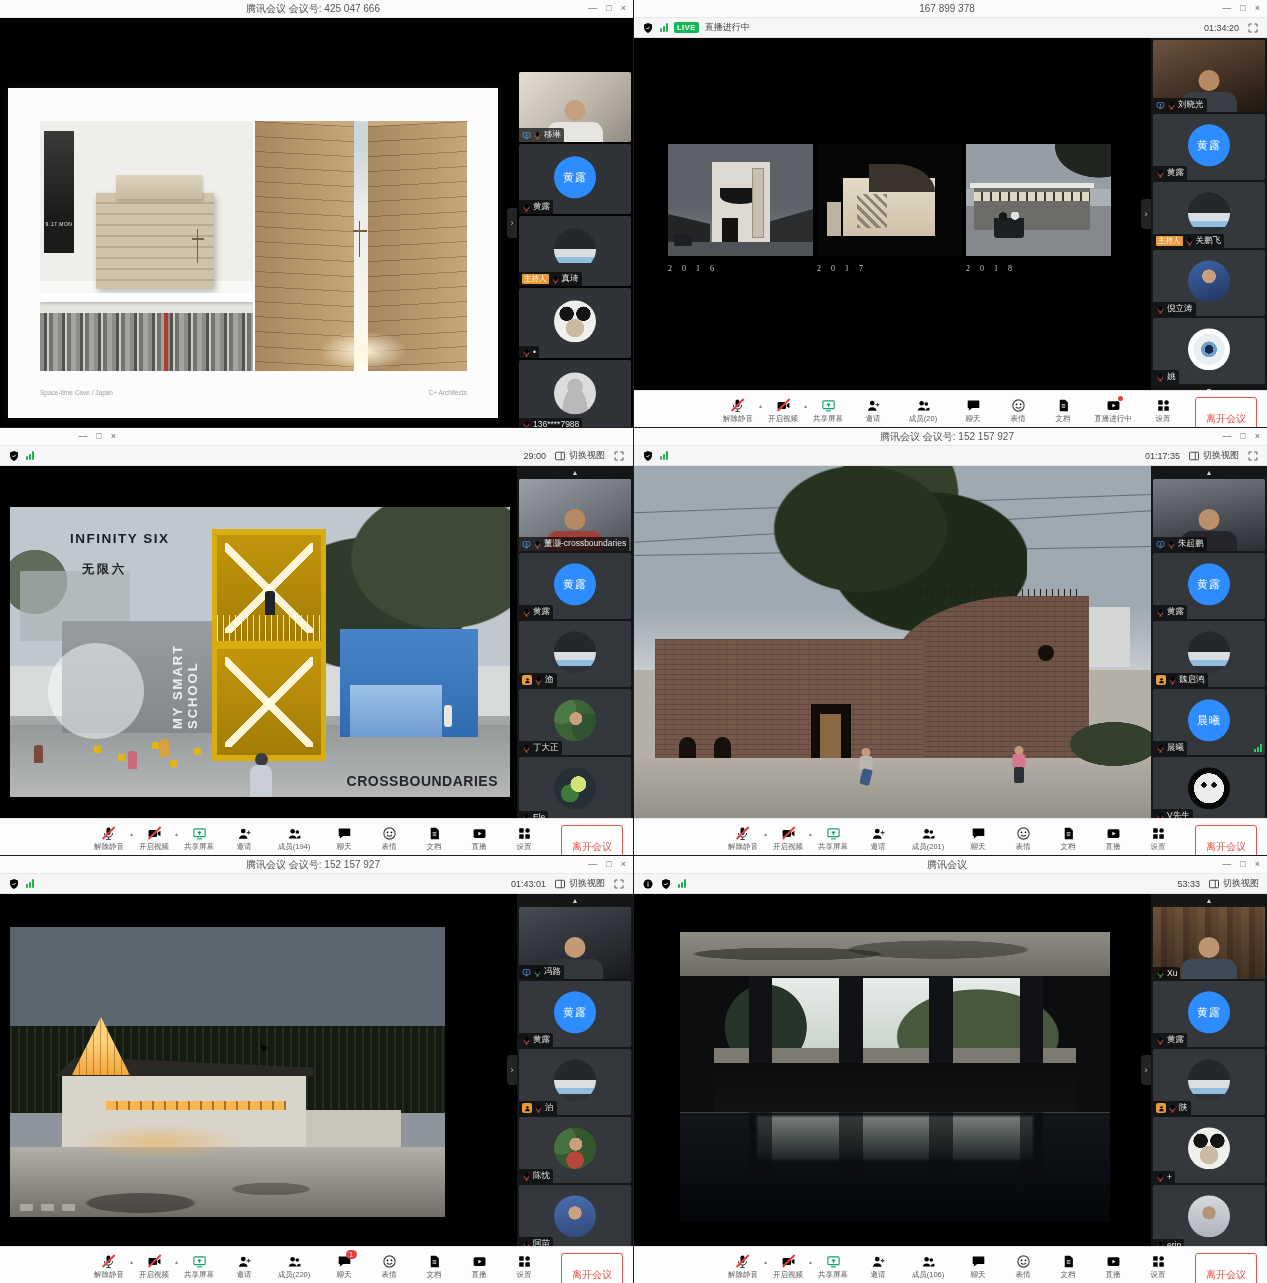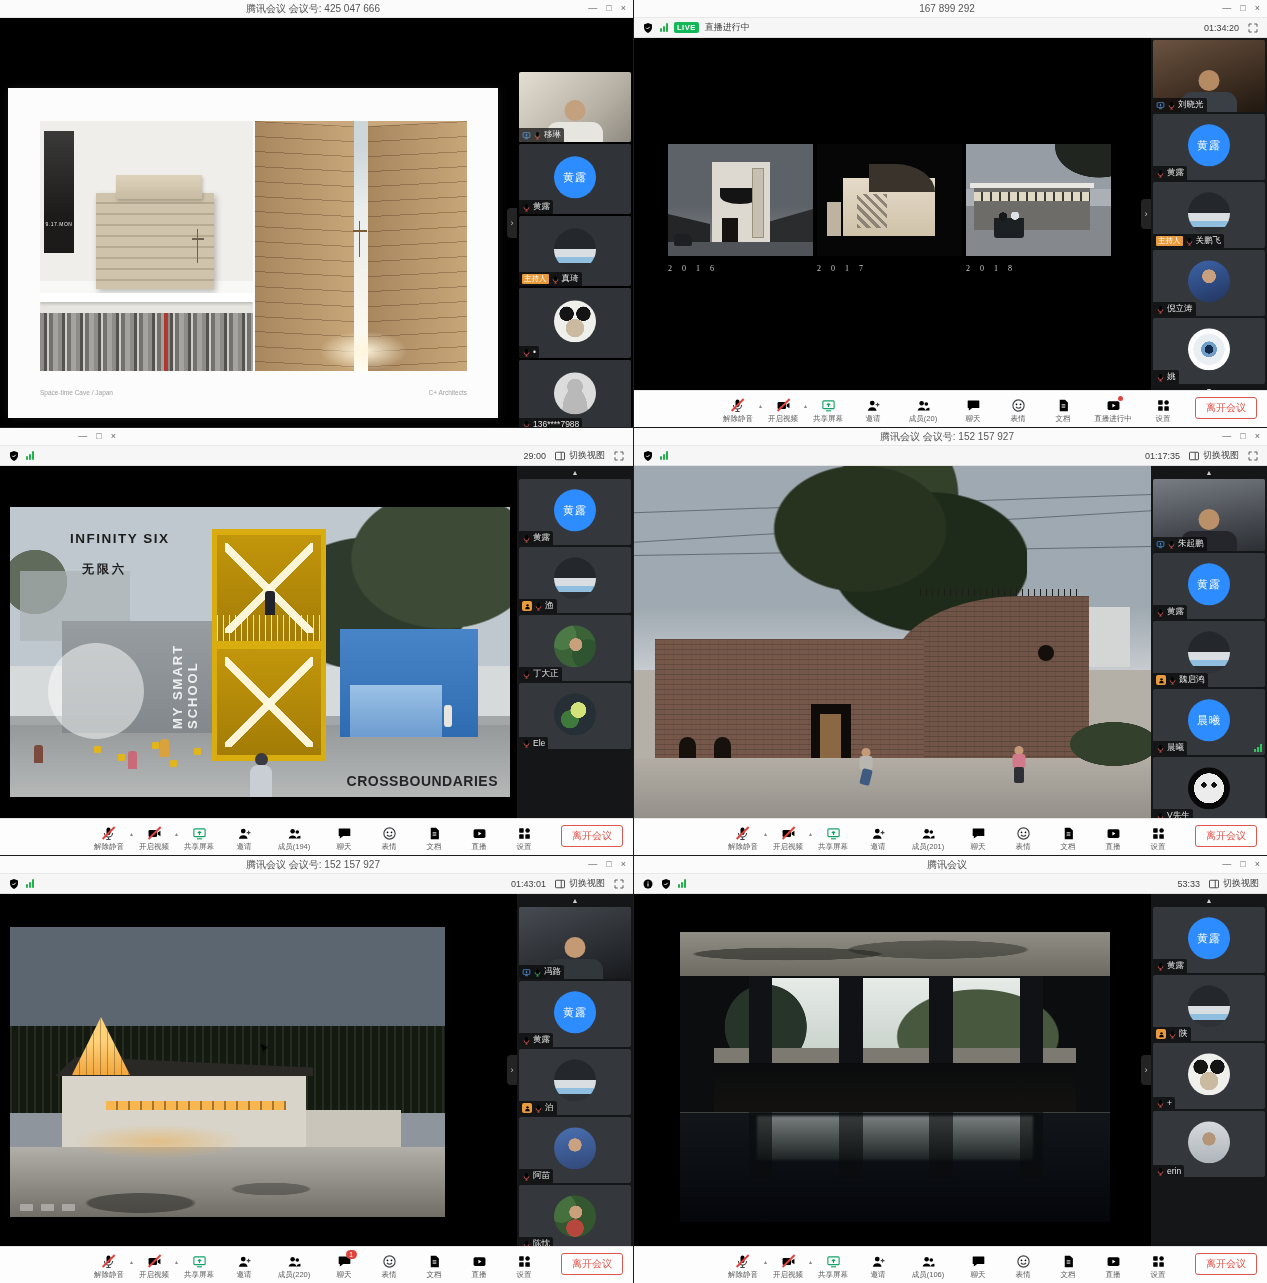--- a/index.html
+++ b/index.html
@@ -79,21 +79,21 @@
   .ti{display:flex;flex-direction:column;align-items:center;gap:1px;width:34px;cursor:default;}
   .ti.w{width:44px;}
   .tic{position:relative;width:15px;height:15px;color:#3f4246;}
   .tic svg{width:15px;height:15px;display:block;}
   .tic.off:after{content:"";position:absolute;left:-1px;top:6px;width:17px;height:1.6px;background:#e0433d;transform:rotate(-45deg);}
   .tic.share{color:#13a368;}
   .tic .dot{position:absolute;right:-2px;top:-2px;width:5px;height:5px;border-radius:50%;background:#e0433d;}
   .tic .cbadge{position:absolute;right:-5px;top:-4px;min-width:9px;height:9px;border-radius:5px;background:#e0433d;color:#fff;font-size:6.5px;line-height:9px;text-align:center;padding:0 1px;}
   .tl{font-size:7.5px;color:#5c5c5c;white-space:nowrap;}
   .tcaret{font-size:6px;color:#888;margin:4px -7px 0 -7px;}
-  .leave{position:absolute;right:10px;top:6px;background:#fff;border:1px solid #e0564c;color:#e0564c;font-size:10px;padding:3px 10px;border-radius:3px;font-family:inherit;}
+  .leave{position:absolute;right:10px;top:6px;background:#fff;border:1px solid #e0564c;color:#e0564c;font-size:10px;padding:14px 10px;border-radius:3px;font-family:inherit;}
   
   .p1-slide{position:absolute;left:8px;top:70px;width:490px;height:330px;background:#fcfcfc;box-shadow:0 0 10px rgba(255,255,255,.08);}
   .p1-imgL{position:absolute;left:32px;top:33px;width:213px;height:250px;background:linear-gradient(180deg,#efeeea 0 64%,#f8f8f6 64% 70%,#e7e5e0 70%);overflow:hidden;}
   .p1-poster{position:absolute;left:4px;top:10px;width:30px;height:122px;background:linear-gradient(180deg,#3a3a38,#1c1b19 70%);color:#e8e8e8;font-size:5px;display:flex;align-items:flex-end;justify-content:center;padding-bottom:26px;box-sizing:border-box;letter-spacing:.5px;}
   .p1-box{position:absolute;left:56px;top:72px;width:118px;height:96px;background:repeating-linear-gradient(180deg,#cfc3ab 0 9px,#b7aa90 9px 11px);box-shadow:2px 3px 6px rgba(0,0,0,.25);}
   .p1-lid{position:absolute;left:20px;top:-18px;width:86px;height:24px;background:linear-gradient(180deg,#ddd2bb,#c7bba2);box-shadow:1px 2px 3px rgba(0,0,0,.2);}
   .p1-cross{position:absolute;right:16px;top:36px;width:1.5px;height:34px;background:#6f634f;}
   .p1-cross:before{content:"";position:absolute;left:-5px;top:9px;width:12px;height:1.5px;background:#6f634f;}
   .p1-shelf{position:absolute;left:0;top:172px;width:100%;height:9px;background:#fff;box-shadow:0 2px 3px rgba(0,0,0,.18);}
   .p1-books{position:absolute;left:0;bottom:0;width:100%;height:58px;background:repeating-linear-gradient(90deg,#8e8c88 0 4px,#55534f 4px 7px,#cfcdc8 7px 9px,#74726e 9px 13px,#a5a39e 13px 18px);}
@@ -377,21 +377,21 @@
             </div>
         </div>
 
       </aside>
     </div>
   </section>
 
   <section class="panel">
     <header class="tbar">
       <span class="sp"></span>
-      <span class="ttitle">167 899 292</span>
+      <span class="ttitle">167 899 378</span>
       <span class="wctl">
         <span class="wbtn">—</span>
         <span class="wbtn">□</span>
         <span class="wbtn">×</span>
       </span>
     </header>
     <div class="sbar">
       <svg class="ic shield">
           <use href="#i-shield"></use>
         </svg>
@@ -652,20 +652,33 @@
           <div class="p3-kid" style="left:150px;bottom:40px;background:#d9a23c"></div>
           <div class="p3-kid" style="left:24px;bottom:34px;background:#7a4a3c"></div>
           <div class="p3-runner"></div>
           <div class="p3-ttl">INFINITY SIX</div>
           <div class="p3-ttlcn">无限六</div>
           <div class="p3-wm">CROSSBOUNDARIES</div>
         </div>
       </div>
       <aside class="sidebar">
         <div class="sarr up"></div>
+        <div class="pt video speaking">
+          <div class="vbg v3"></div>
+          <div class="vperson" style="--skin:#b68a63;--shirt:#9c4038"></div>
+          <div class="nb">
+              <svg class="nshare">
+                <use href="#i-screen"></use>
+              </svg>
+              <svg class="nmic off">
+                <use href="#i-mic"></use>
+              </svg>
+              <span>董灏-crossboundaries</span>
+            </div>
+        </div>
         <div class="pt">
           <div class="av blue">
               <span>黄露</span>
             </div>
           <div class="nb">
               <svg class="nmic off">
                 <use href="#i-mic"></use>
               </svg>
               <span>黄露</span>
             </div>
@@ -1103,35 +1116,35 @@
                   <use href="#i-person"></use>
                 </svg>
               </span>
               <svg class="nmic off">
                 <use href="#i-mic"></use>
               </svg>
               <span>泊</span>
             </div>
         </div>
         <div class="pt">
+          <div class="av plant2"></div>
+          <div class="nb">
+              <svg class="nmic off">
+                <use href="#i-mic"></use>
+              </svg>
+              <span>陈忱</span>
+            </div>
+        </div>
+        <div class="pt">
           <div class="av young"></div>
           <div class="nb">
               <svg class="nmic off">
                 <use href="#i-mic"></use>
               </svg>
               <span>阿苗</span>
-            </div>
-        </div>
-        <div class="pt">
-          <div class="av plant2"></div>
-          <div class="nb">
-              <svg class="nmic off">
-                <use href="#i-mic"></use>
-              </svg>
-              <span>陈忱</span>
             </div>
         </div>
 
       </aside>
     </div>
     <footer class="fbar">
       <div class="titems">
         <div class="ti">
             <span class="tic off">
               <svg>
@@ -1271,20 +1284,30 @@
             <div class="p6-rcol" style="left:16%"></div>
             <div class="p6-rcol" style="left:37%"></div>
             <div class="p6-rcol" style="left:58%"></div>
             <div class="p6-rcol" style="left:79%"></div>
           </div>
         </div>
         <div class="edgechev"></div>
       </div>
       <aside class="sidebar">
         <div class="sarr up"></div>
+        <div class="pt video speaking">
+          <div class="vbg v6"></div>
+          <div class="vperson" style="--skin:#bd9470;--shirt:#3e4a58"></div>
+          <div class="nb">
+              <svg class="nmic on">
+                <use href="#i-mic"></use>
+              </svg>
+              <span>Xu</span>
+            </div>
+        </div>
         <div class="pt">
           <div class="av blue">
               <span>黄露</span>
             </div>
           <div class="nb">
               <svg class="nmic off">
                 <use href="#i-mic"></use>
               </svg>
               <span>黄露</span>
             </div>

